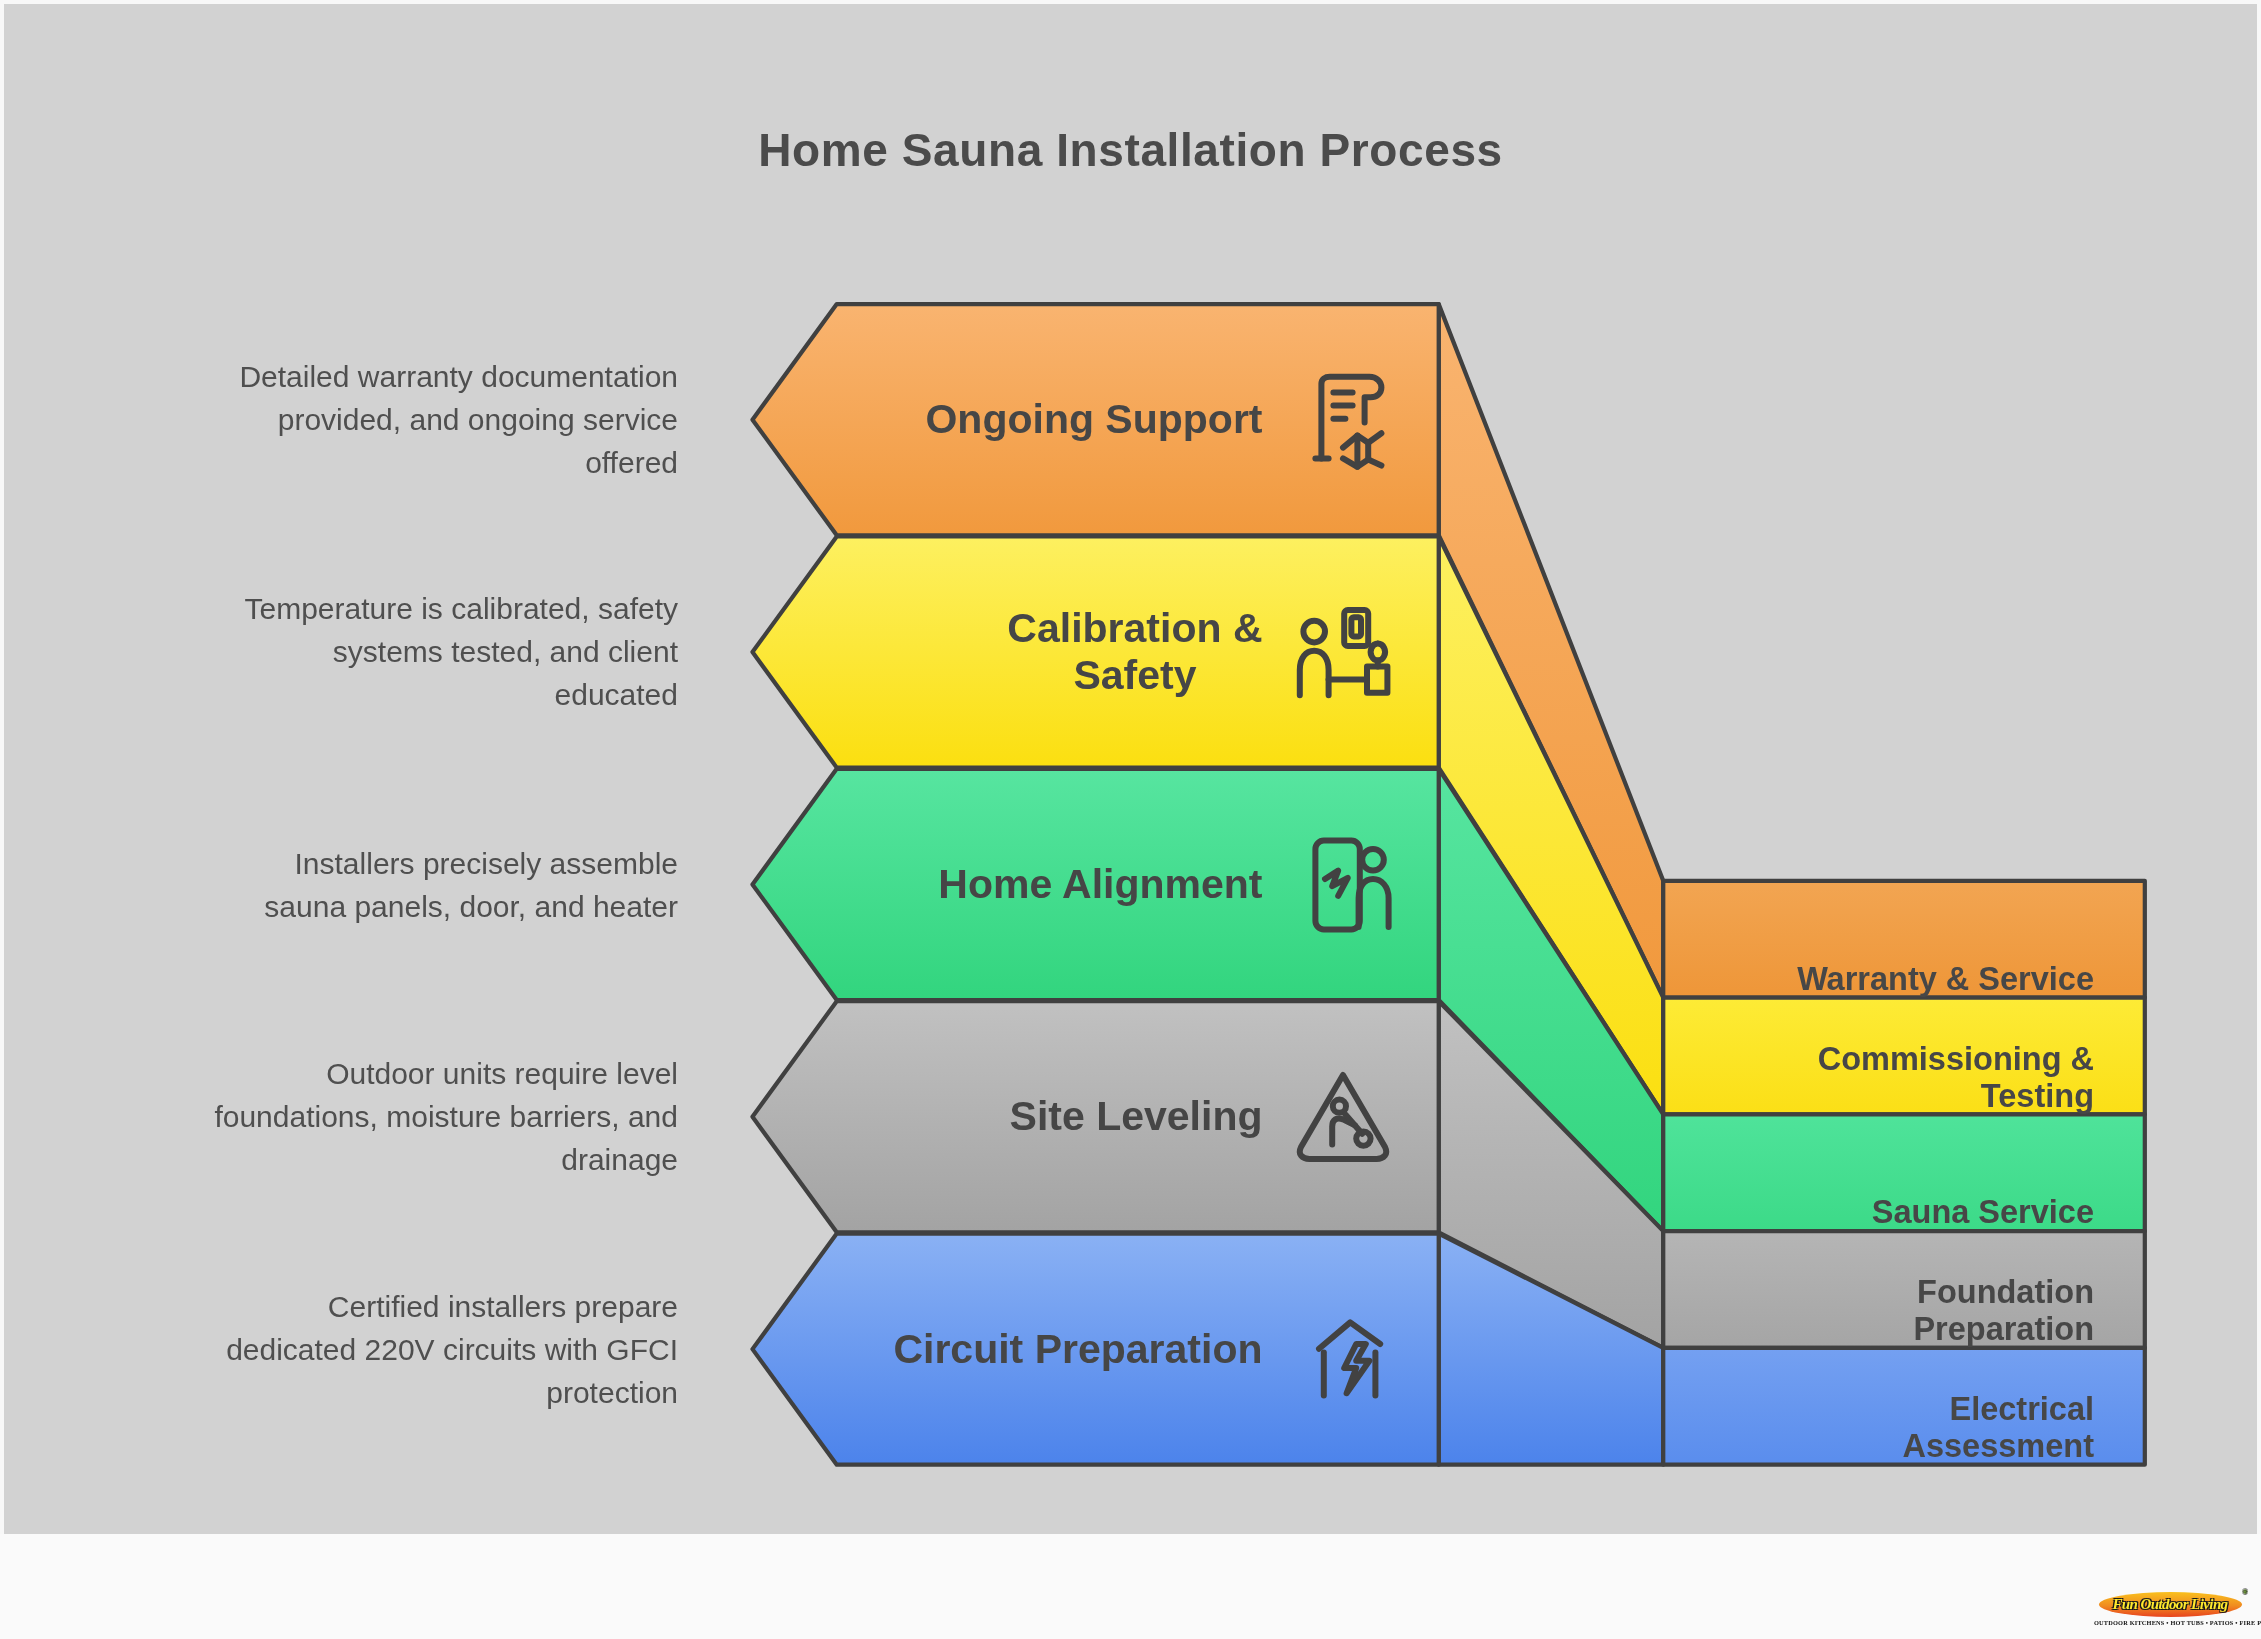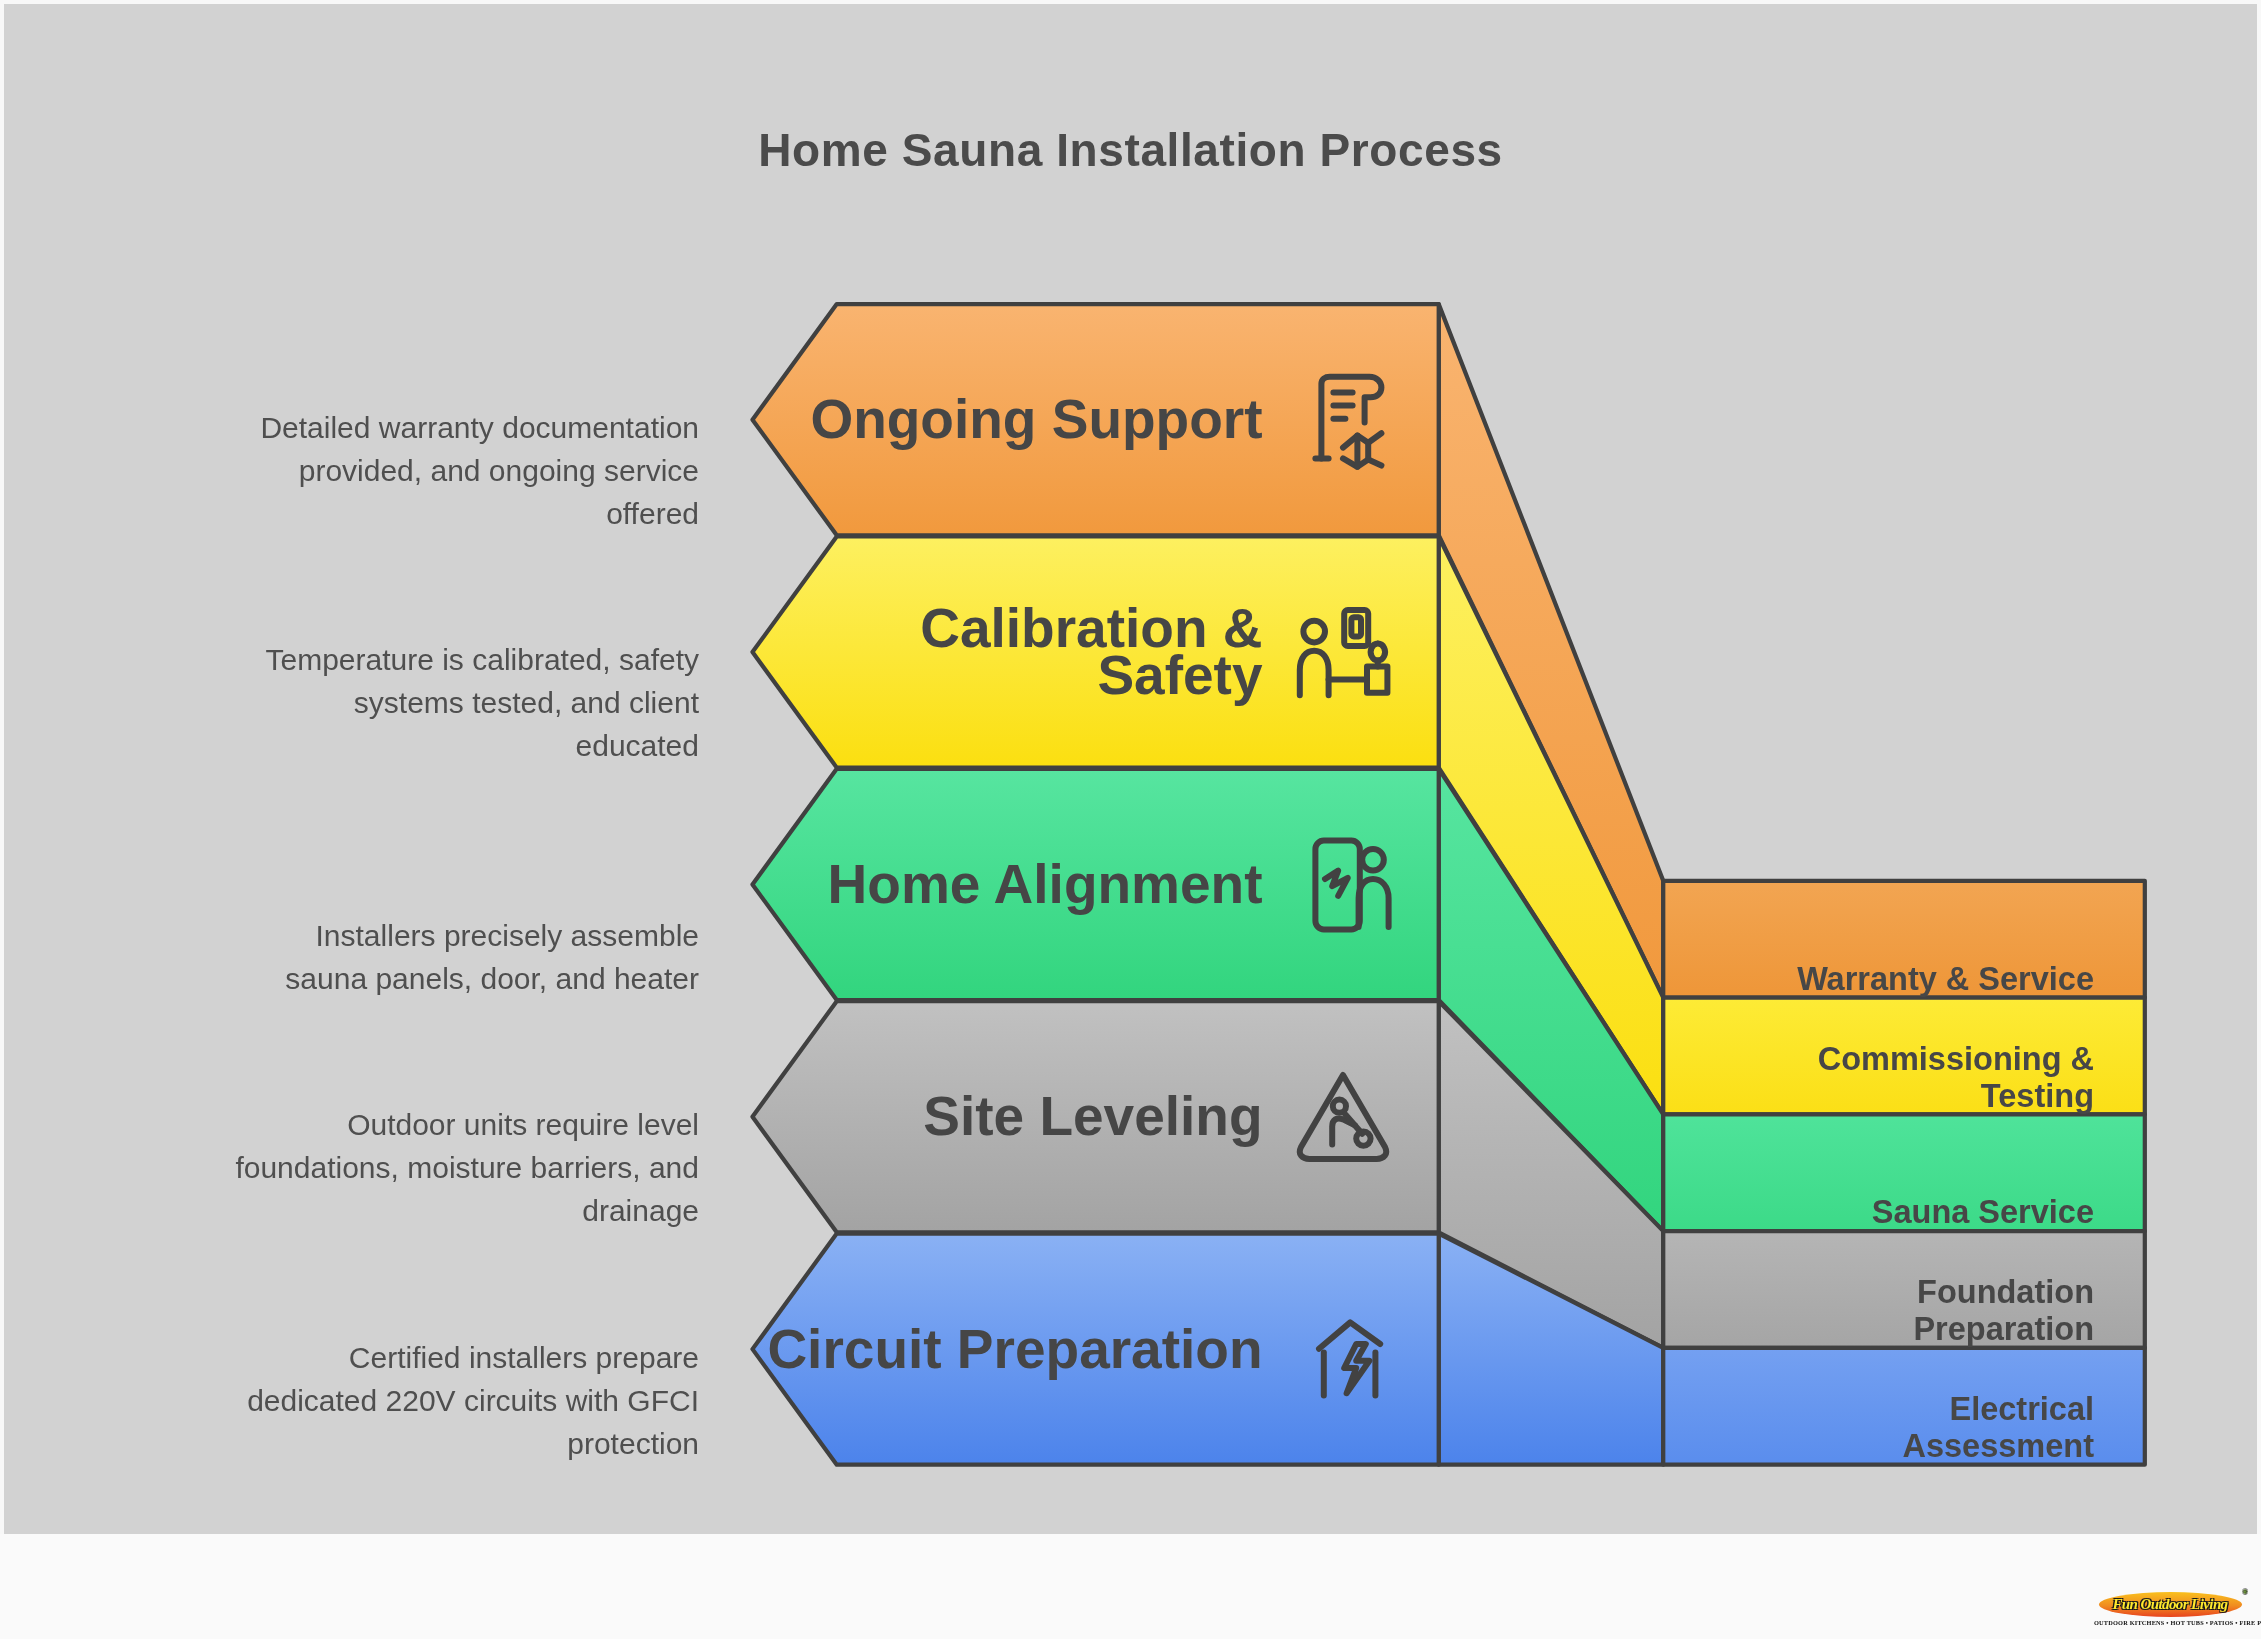--- a/index.html
+++ b/index.html
@@ -5,38 +5,38 @@
   html,body{margin:0;padding:0;background:#f8f8f8;}
   #canvas{position:relative;width:2261px;height:1640px;overflow:hidden;
           font-family:"Liberation Sans", sans-serif;background:#f8f8f8;}
   #panel{position:absolute;left:4.2px;top:4.2px;width:2253px;height:1530px;background:#d2d2d2;}
   #footer-strip{position:absolute;left:0;top:1534px;width:2261px;height:106px;background:#fafafa;}
   #shapes{position:absolute;left:0;top:0;width:2261px;height:1640px;}
   #page-title{position:absolute;left:0;top:123px;width:2261px;text-align:center;
       font-size:46px;font-weight:bold;color:#4b4b4b;letter-spacing:0.6px;}
 
   
-  #desc-layer div.desc-row{position:absolute;left:145px;width:554px;height:231px;
-      display:flex;flex-direction:column;justify-content:flex-end;align-items:flex-end;}
+  #desc-layer div.desc-row{position:absolute;left:124px;width:554px;height:231px;
+      display:flex;flex-direction:column;justify-content:center;align-items:flex-end;}
   #desc-layer div.desc-row:nth-of-type(1){top:304px}
   #desc-layer div.desc-row:nth-of-type(2){top:536px}
   #desc-layer div.desc-row:nth-of-type(3){top:769px}
   #desc-layer div.desc-row:nth-of-type(4){top:1001px}
   #desc-layer div.desc-row:nth-of-type(5){top:1234px}
   .desc-text{font-size:30px;line-height:43px;color:#4f4f4f;text-align:right;white-space:nowrap;}
 
   
   #arrow-layer div.arrow-row{position:absolute;left:837px;width:602px;height:231px;
       display:flex;align-items:center;justify-content:flex-end;}
   #arrow-layer div.arrow-row:nth-of-type(1){top:304px}
   #arrow-layer div.arrow-row:nth-of-type(2){top:536px}
   #arrow-layer div.arrow-row:nth-of-type(3){top:769px}
   #arrow-layer div.arrow-row:nth-of-type(4){top:1001px}
   #arrow-layer div.arrow-row:nth-of-type(5){top:1234px}
-  .arrow-label{font-size:55px;font-weight:bold;color:#464646;text-align:right;
+  .arrow-label{font-size:41px;font-weight:bold;color:#464646;text-align:center;
       line-height:47px;white-space:nowrap;padding-right:20.5px;}
   .icon{width:120px;height:120px;margin-right:36px;flex-shrink:0;}
   .icon svg{width:100%;height:100%;}
 
   
   #box-layer div.box-row{position:absolute;left:1663px;width:482px;height:117px;
       display:flex;align-items:flex-end;justify-content:flex-end;box-sizing:border-box;padding-right:51px;}
   #box-layer div.box-row:nth-of-type(1){top:881px}
   #box-layer div.box-row:nth-of-type(2){top:998px}
   #box-layer div.box-row:nth-of-type(3){top:1114px}

